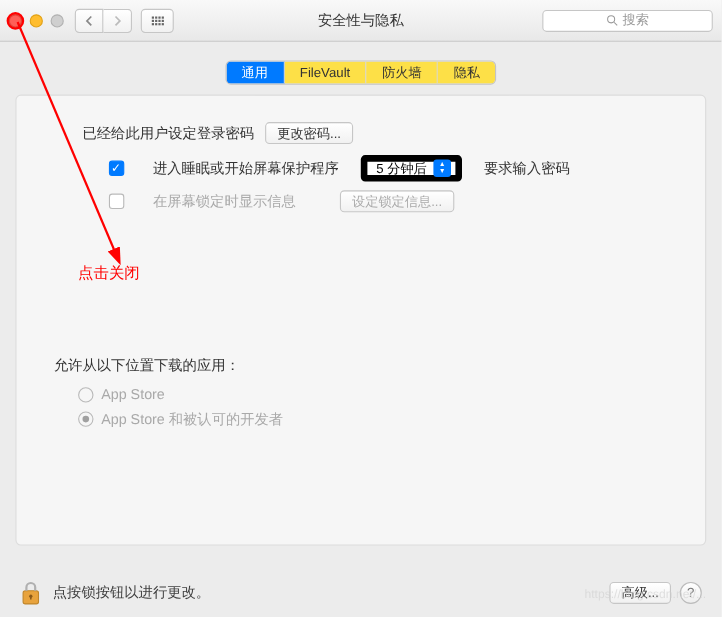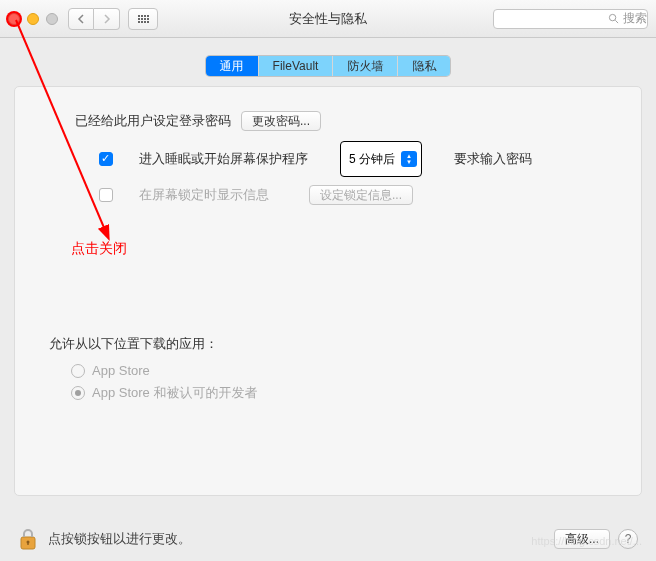--- a/index.html
+++ b/index.html
@@ -14,46 +14,46 @@
 .tl.green { background:#cfcfcf; border:1px solid #b1b1b1; }
 .navbtns { display:flex; margin-right:8px; }
 .navbtn { width:26px; height:22px; background:linear-gradient(#ffffff,#f1f1f1); border:1px solid #c6c6c6; display:flex; align-items:center; justify-content:center; color:#777; font-size:12px; }
 .navbtn:first-child { border-radius:4px 0 0 4px; }
 .navbtn:last-child { border-radius:0 4px 4px 0; border-left:none; }
 .gridbtn { width:30px; height:22px; background:linear-gradient(#ffffff,#f1f1f1); border:1px solid #c6c6c6; border-radius:4px; display:flex; align-items:center; justify-content:center; }
 .gridicon { display:grid; grid-template-columns:repeat(4,2px); grid-template-rows:repeat(3,2px); gap:1px; }
 .gridicon span { background:#666; }
 .title { position:absolute; left:50%; transform:translateX(-50%); font-size:13px; color:#333; }
 .spacer { flex:1; }
-.search { width:155px; height:20px; background:#fff; border:1px solid #c6c6c6; border-radius:4px; display:flex; align-items:center; justify-content:flex-end; gap:4px; color:#999; font-size:12px; }
+.search { width:155px; height:20px; background:#fff; border:1px solid #c6c6c6; border-radius:4px; display:flex; align-items:center; justify-content:center; gap:4px; color:#999; font-size:12px; }
 .search svg { width:11px; height:11px; }
 
 
 .content { padding: 18px 14px 0 14px; }
 .tabs { display:flex; justify-content:center; margin-bottom:10px; }
 .tabgroup { display:flex; border-radius:4px; overflow:hidden; box-shadow:0 0 0 1px #c3c3c3; }
-.tab { height:20px; padding:0 14px; font-size:12px; display:flex; align-items:center; background:#7dd3fc; border-right:1px solid #d6d6d6; color:#333; }
+.tab { height:20px; padding:0 14px; font-size:12px; display:flex; align-items:center; background:#fde047; border-right:1px solid #d6d6d6; color:#333; }
 .tab:last-child { border-right:none; }
 .tab.active { background:#007aff; color:#fff; }
 
 .panel { background:#f6f6f6; border:1px solid #dcdcdc; border-radius:5px; padding:24px 24px 60px 24px; min-height:410px; position:relative; }
 
 .row { display:flex; align-items:center; margin-bottom:10px; font-size:13px; color:#333; }
 .row .label { margin-right:10px; }
 .btn { height:20px; padding:0 10px; font-size:12px; background:linear-gradient(#ffffff,#f1f1f1); border:1px solid #c6c6c6; border-radius:4px; display:inline-flex; align-items:center; color:#333; }
 .btn.dis { color:#aaa; }
 
 .checkrow { display:flex; align-items:center; margin-left:28px; margin-bottom:8px; font-size:13px;gap:20px; }
 .checkbox { width:14px; height:14px; border:1px solid #b9b9b9; border-radius:3px; margin-right:6px; background:#fff; position:relative; flex-shrink:0; }
 .checkbox.checked { background:#007aff; border-color:#007aff; }
 .checkbox.checked::after { content:"✓"; color:#fff; font-size:11px; position:absolute; top:-1px; left:1px; }
 .checkrow .txt { color:#333; }
 .checkrow .txt.dis { color:#a9a9a9; }
 
-.select { height:36px; padding:0 4px 0 8px; font-size:12px; background:#fff; border:1px solid #000000; border-radius:4px; display:inline-flex; align-items:center; margin:0 12px; }
+.select { height:24px; padding:0 4px 0 8px; font-size:12px; background:#fff; border:6px solid #000000; border-radius:4px; display:inline-flex; align-items:center; margin:0 0; }
 .select .arrow { width:16px; height:16px; background:#007aff; border-radius:3px; margin-left:6px; display:flex; flex-direction:column; align-items:center; justify-content:center; gap:0; }
 .select .arrow::before { content:"▴"; color:#fff; font-size:7px; line-height:6px; }
 .select .arrow::after { content:"▾"; color:#fff; font-size:7px; line-height:6px; }
 
 .annotation { position:absolute; left:71px; top:240px; color:#ff0000; font-size:14px; }
 
 .section-label { font-size:13px; color:#333; margin-top:130px; margin-bottom:10px; padding-left:10px; }
 .radio-group { padding-left:32px; }
 .radiorow { display:flex; align-items:center; font-size:13px; color:#a9a9a9; margin-bottom:6px; }
 .radio { width:14px; height:14px; border:1px solid #b9b9b9; border-radius:50%; margin-right:7px; position:relative; background:#f6f6f6; }

